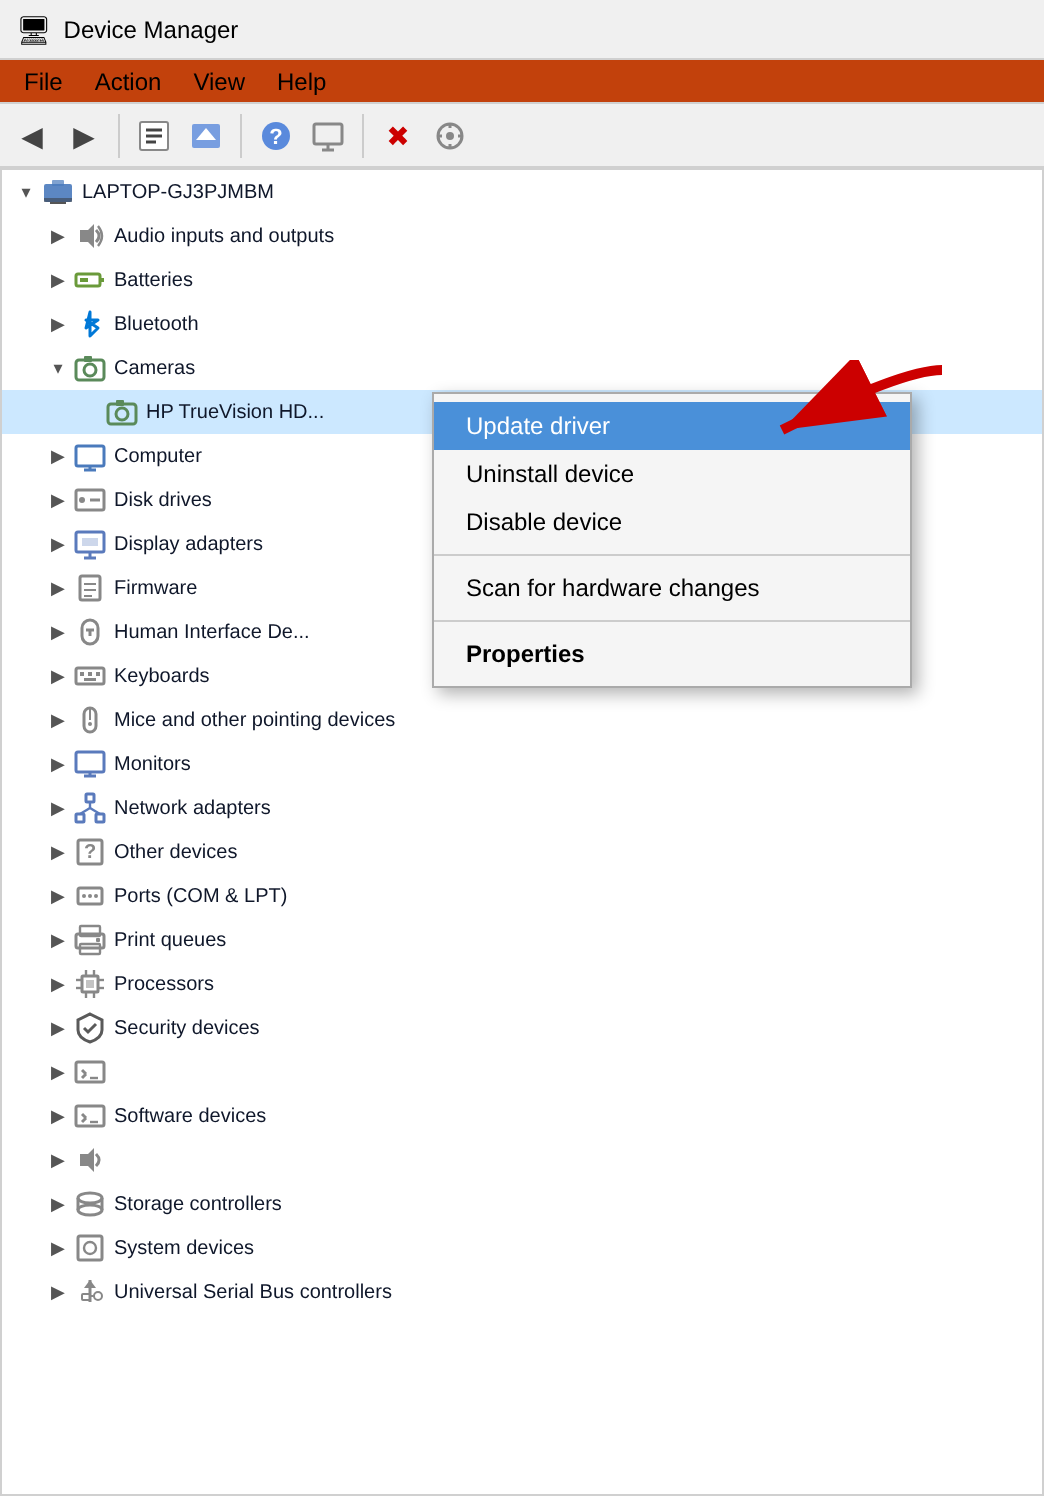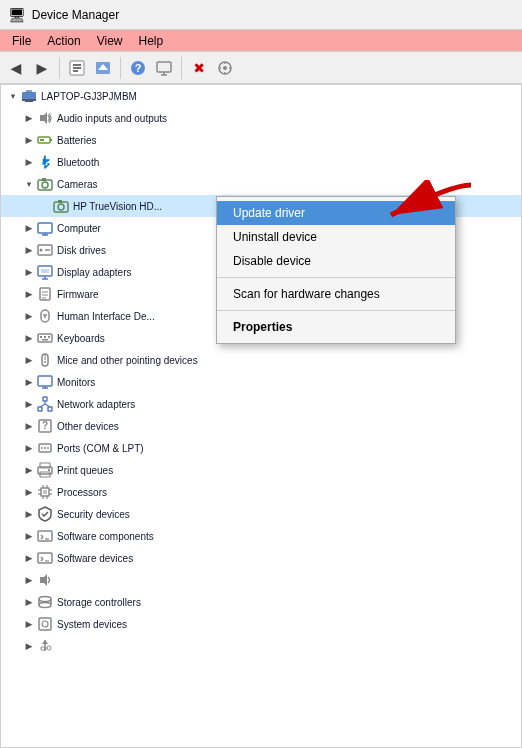--- a/index.html
+++ b/index.html
@@ -18,21 +18,21 @@
       height: 30px;
       display: flex;
       align-items: center;
       padding: 0 8px;
       gap: 6px;
       border-bottom: 1px solid #d0d0d0;
     }
 
     
     .menu-bar {
-      background: #fca5a5;
+      background: #c2410c;
       height: 22px;
       display: flex;
       align-items: center;
       padding: 0 4px;
       border-bottom: 1px solid #d0d0d0;
     }
     .menu-item {
       padding: 2px 8px;
       font-size: 12px;
       cursor: default;
@@ -479,21 +479,20 @@
     <div class="tree-item indent-1">
       <div class="expand-btn">▶</div>
       <div class="item-icon">
         <svg width="16" height="16" viewBox="0 0 16 16">
           <rect x="1" y="3" width="14" height="10" rx="1" fill="none" stroke="#888" stroke-width="1.5"></rect>
           <line x1="4" y1="7" x2="6" y2="9" stroke="#888" stroke-width="1.5"></line>
           <line x1="6" y1="9" x2="4" y2="11" stroke="#888" stroke-width="1.5"></line>
           <line x1="8" y1="11" x2="12" y2="11" stroke="#888" stroke-width="1.2"></line>
         </svg>
       </div>
-      <span class="item-label">Software components</span>
     </div>
 
     <div class="tree-item indent-1">
       <div class="expand-btn">▶</div>
       <div class="item-icon">
         <svg width="16" height="16" viewBox="0 0 16 16">
           <rect x="1" y="3" width="14" height="10" rx="1" fill="none" stroke="#888" stroke-width="1.5"></rect>
           <line x1="4" y1="7" x2="6" y2="9" stroke="#888" stroke-width="1.5"></line>
           <line x1="6" y1="9" x2="4" y2="11" stroke="#888" stroke-width="1.5"></line>
           <line x1="8" y1="11" x2="12" y2="11" stroke="#888" stroke-width="1.2"></line>
@@ -540,20 +539,21 @@
       <div class="expand-btn">▶</div>
       <div class="item-icon">
         <svg width="16" height="16" viewBox="0 0 16 16">
           <line x1="8" y1="2" x2="8" y2="13" stroke="#888" stroke-width="1.5"></line>
           <polygon points="8,2 5,6 11,6" fill="#888"></polygon>
           <rect x="4" y="9" width="4" height="3" rx="0.5" fill="none" stroke="#888" stroke-width="1"></rect>
           <circle cx="12" cy="10" r="2" fill="none" stroke="#888" stroke-width="1"></circle>
           <line x1="8" y1="10" x2="10" y2="10" stroke="#888" stroke-width="1"></line>
         </svg>
       </div>
+      <span class="item-label">Universal Serial Bus controllers</span>
     </div>
 
   </div>
 
   <div class="context-menu">
     <div class="ctx-item highlighted">Update driver</div>
     <div class="ctx-item">Uninstall device</div>
     <div class="ctx-item">Disable device</div>
     <div class="ctx-separator"></div>
     <div class="ctx-item">Scan for hardware changes</div>

